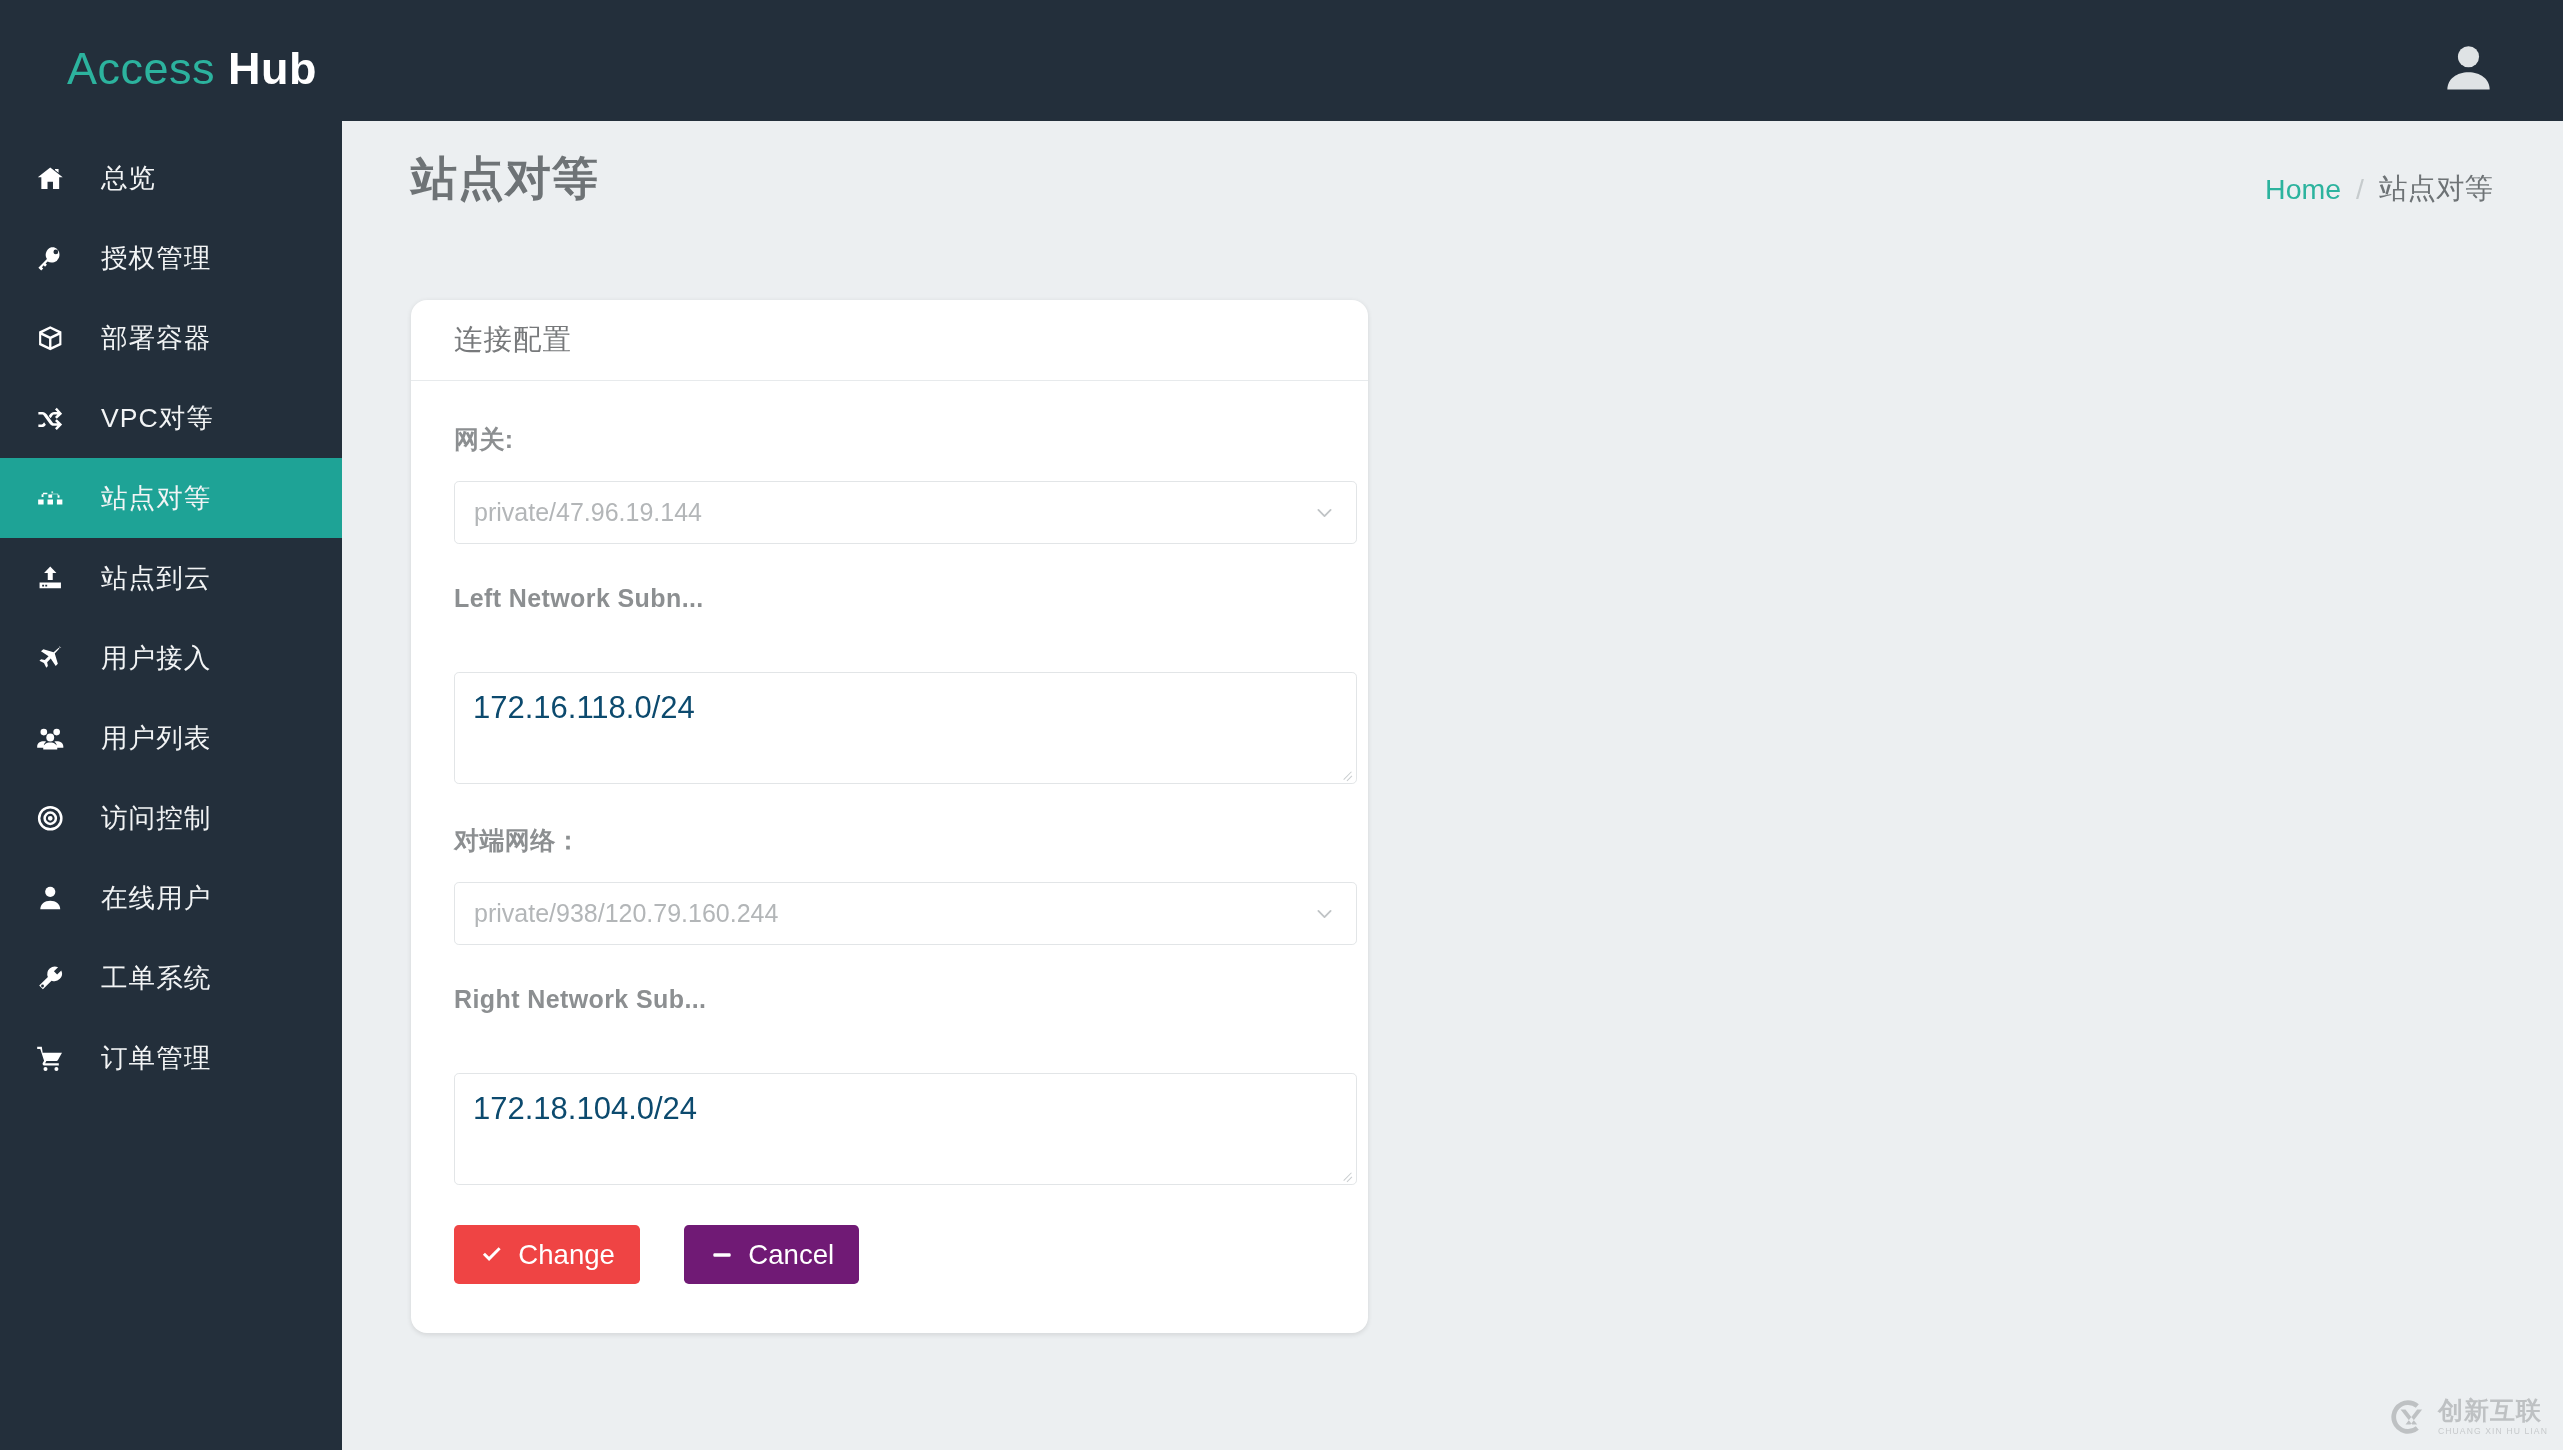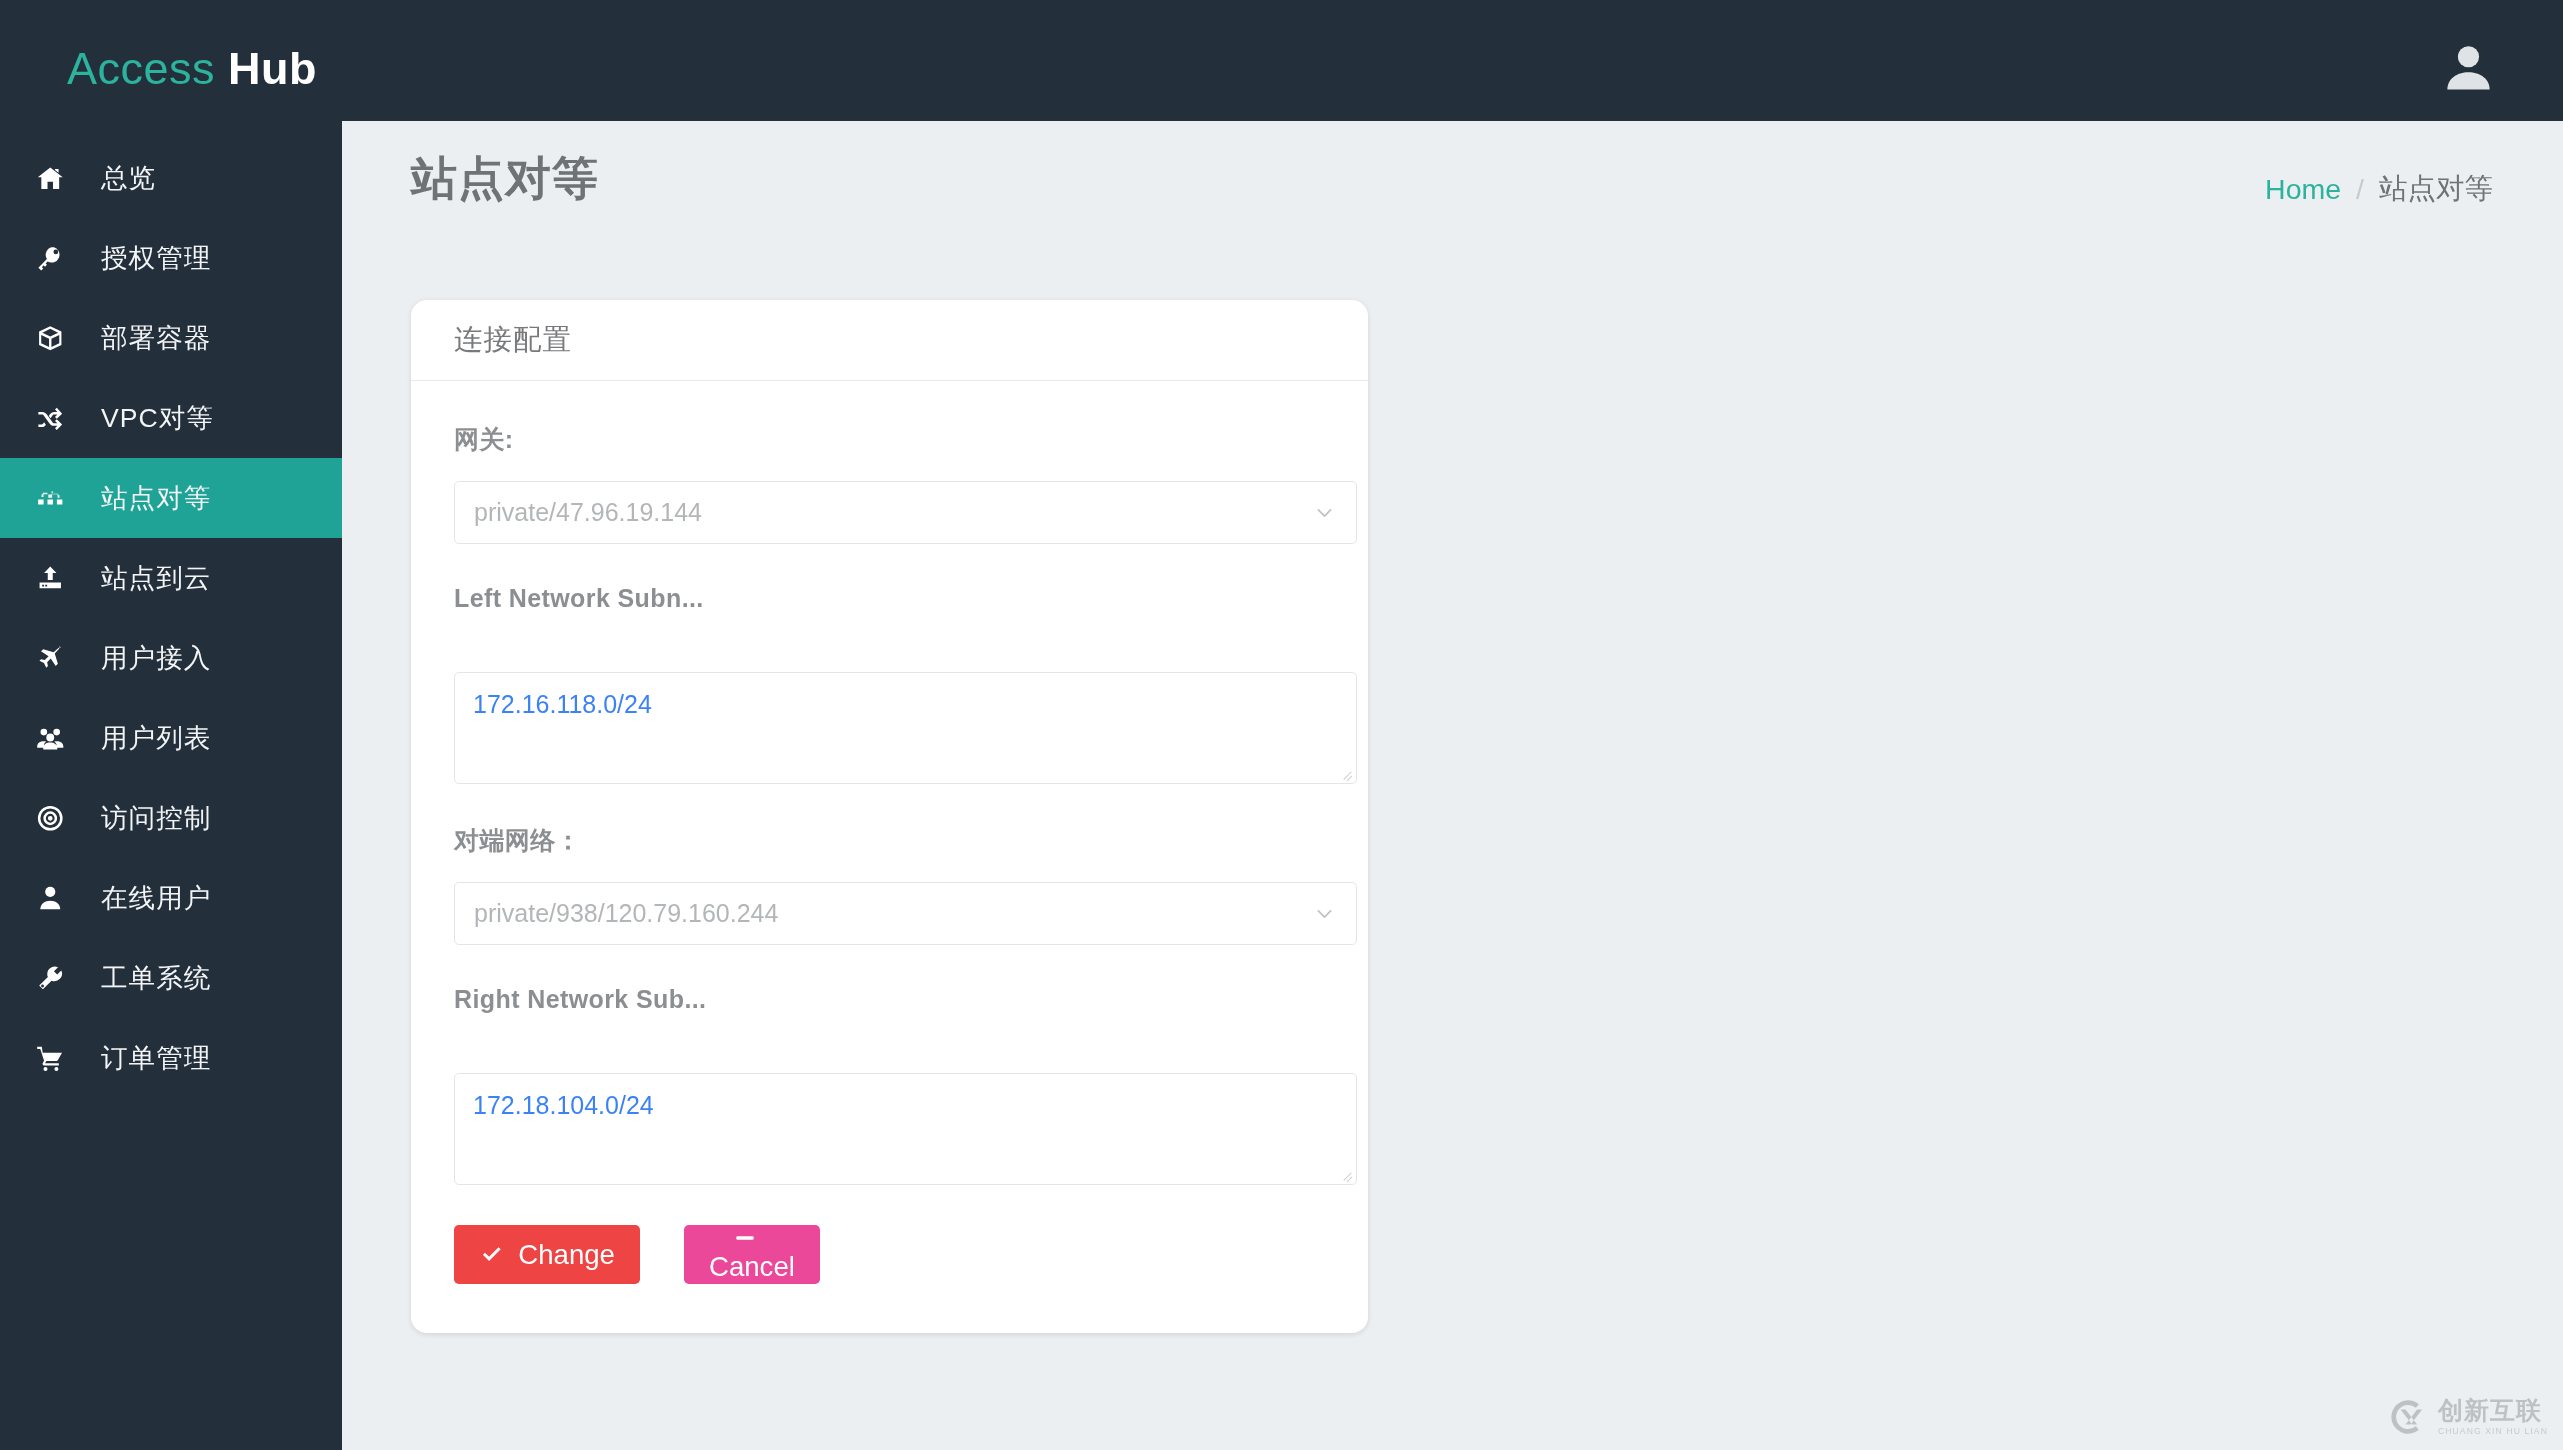--- a/index.html
+++ b/index.html
@@ -148,22 +148,22 @@
   .textarea-box {
     position: relative;
     width: 903px; height: 112px;
     border: 1px solid #e2e5e7;
     border-radius: 4.8px;
     background: #ffffff;
     margin-bottom: 40px;
   }
   .textarea-ph {
     position: absolute; left: 18px; top: 17px;
-    font-size: 25px;
-    color: #3b82f6;
+    font-size: 31px;
+    color: #0c4a6e;
     white-space: nowrap;
   }
   .resize-grip {
     position: absolute; right: 2.9px; bottom: 2.9px;
     width: 13.3px; height: 13.3px;
     cursor: nwse-resize;
   }
   .resize-grip:before, .resize-grip:after {
     content: ""; position: absolute;
     background: #c9cdcf;
@@ -179,21 +179,21 @@
     height: 59px;
     border: none; border-radius: 4.8px;
     color: #ffffff;
     font-size: 27.6px;
     font-family: inherit;
     padding: 0 25px;
     cursor: pointer;
     white-space: nowrap;
   }
   .btn-change { background: #ef4444; margin-right: 44px; }
-  .btn-cancel { background: #ec4899; flex-direction: column; }
+  .btn-cancel { background: #701a75; }
   .btn svg { width: 26px; height: 26px; fill: #ffffff; margin-right: 13.3px; display:block; }
 
   
   .watermark {
     position: absolute; right: 15px; bottom: 13.3px;
     display: flex; align-items: center;
     opacity: 0.55;
   }
   .wm-logo { width: 40px; height: 40px; margin-right: 9.5px; }
   .wm-text { display: flex; flex-direction: column; justify-content: center; }

